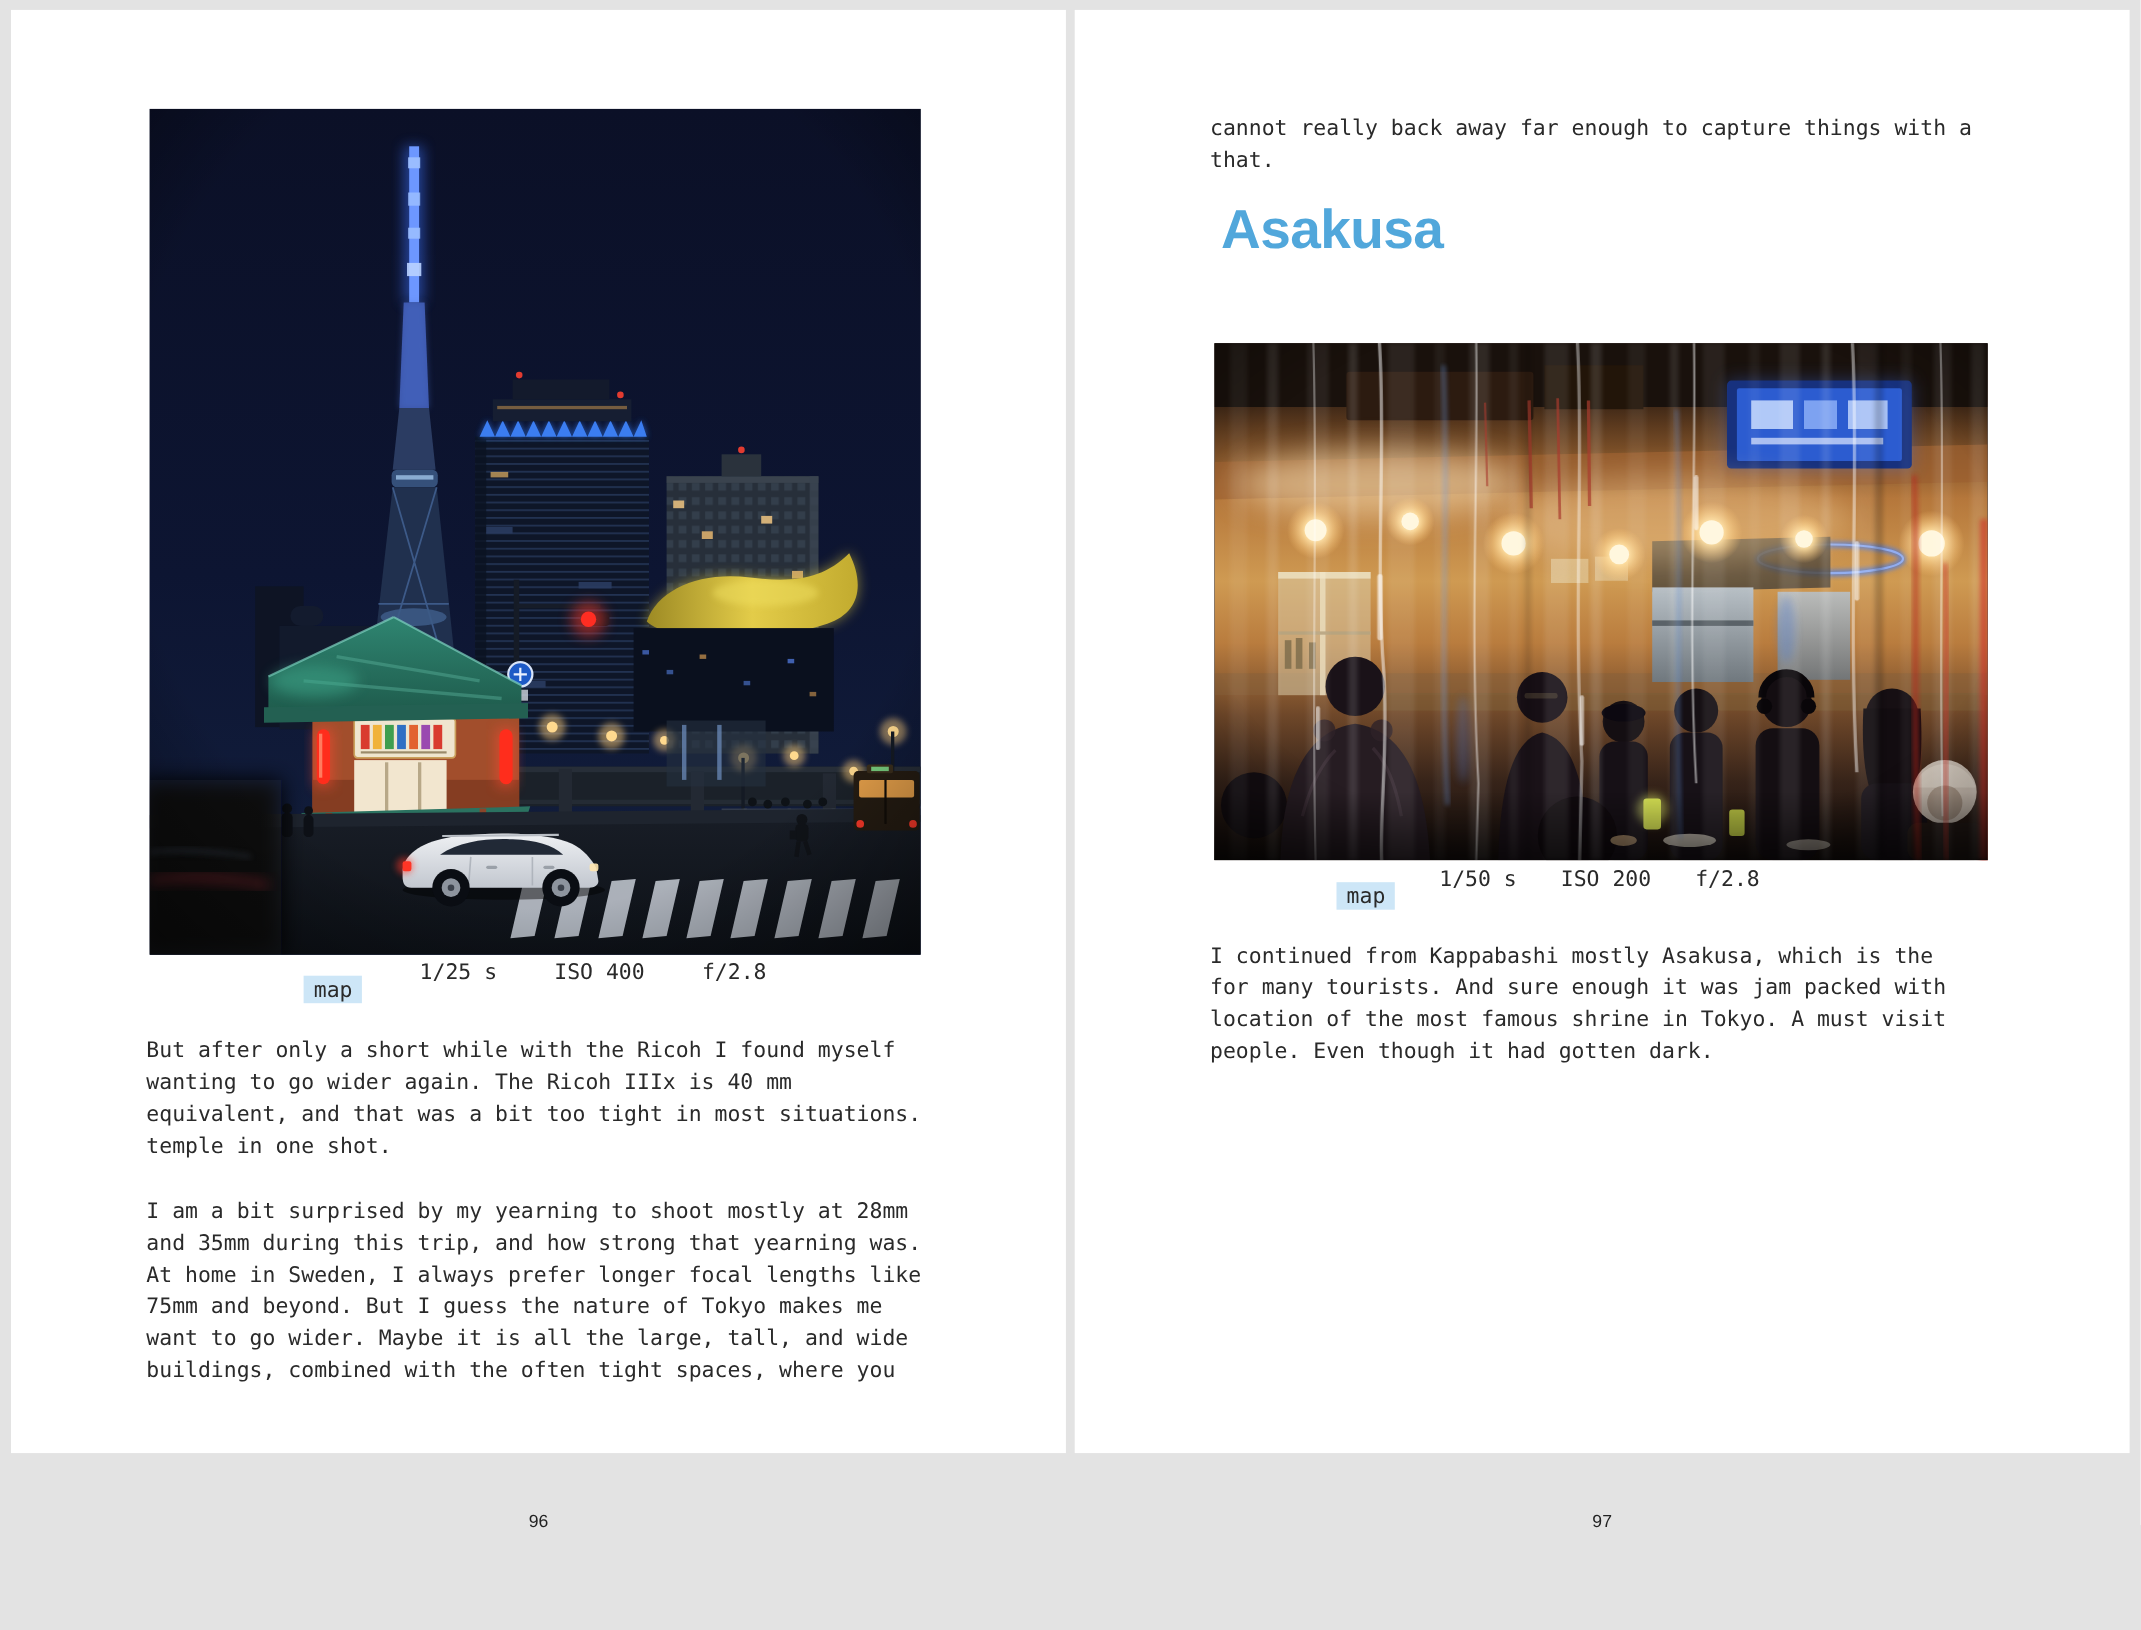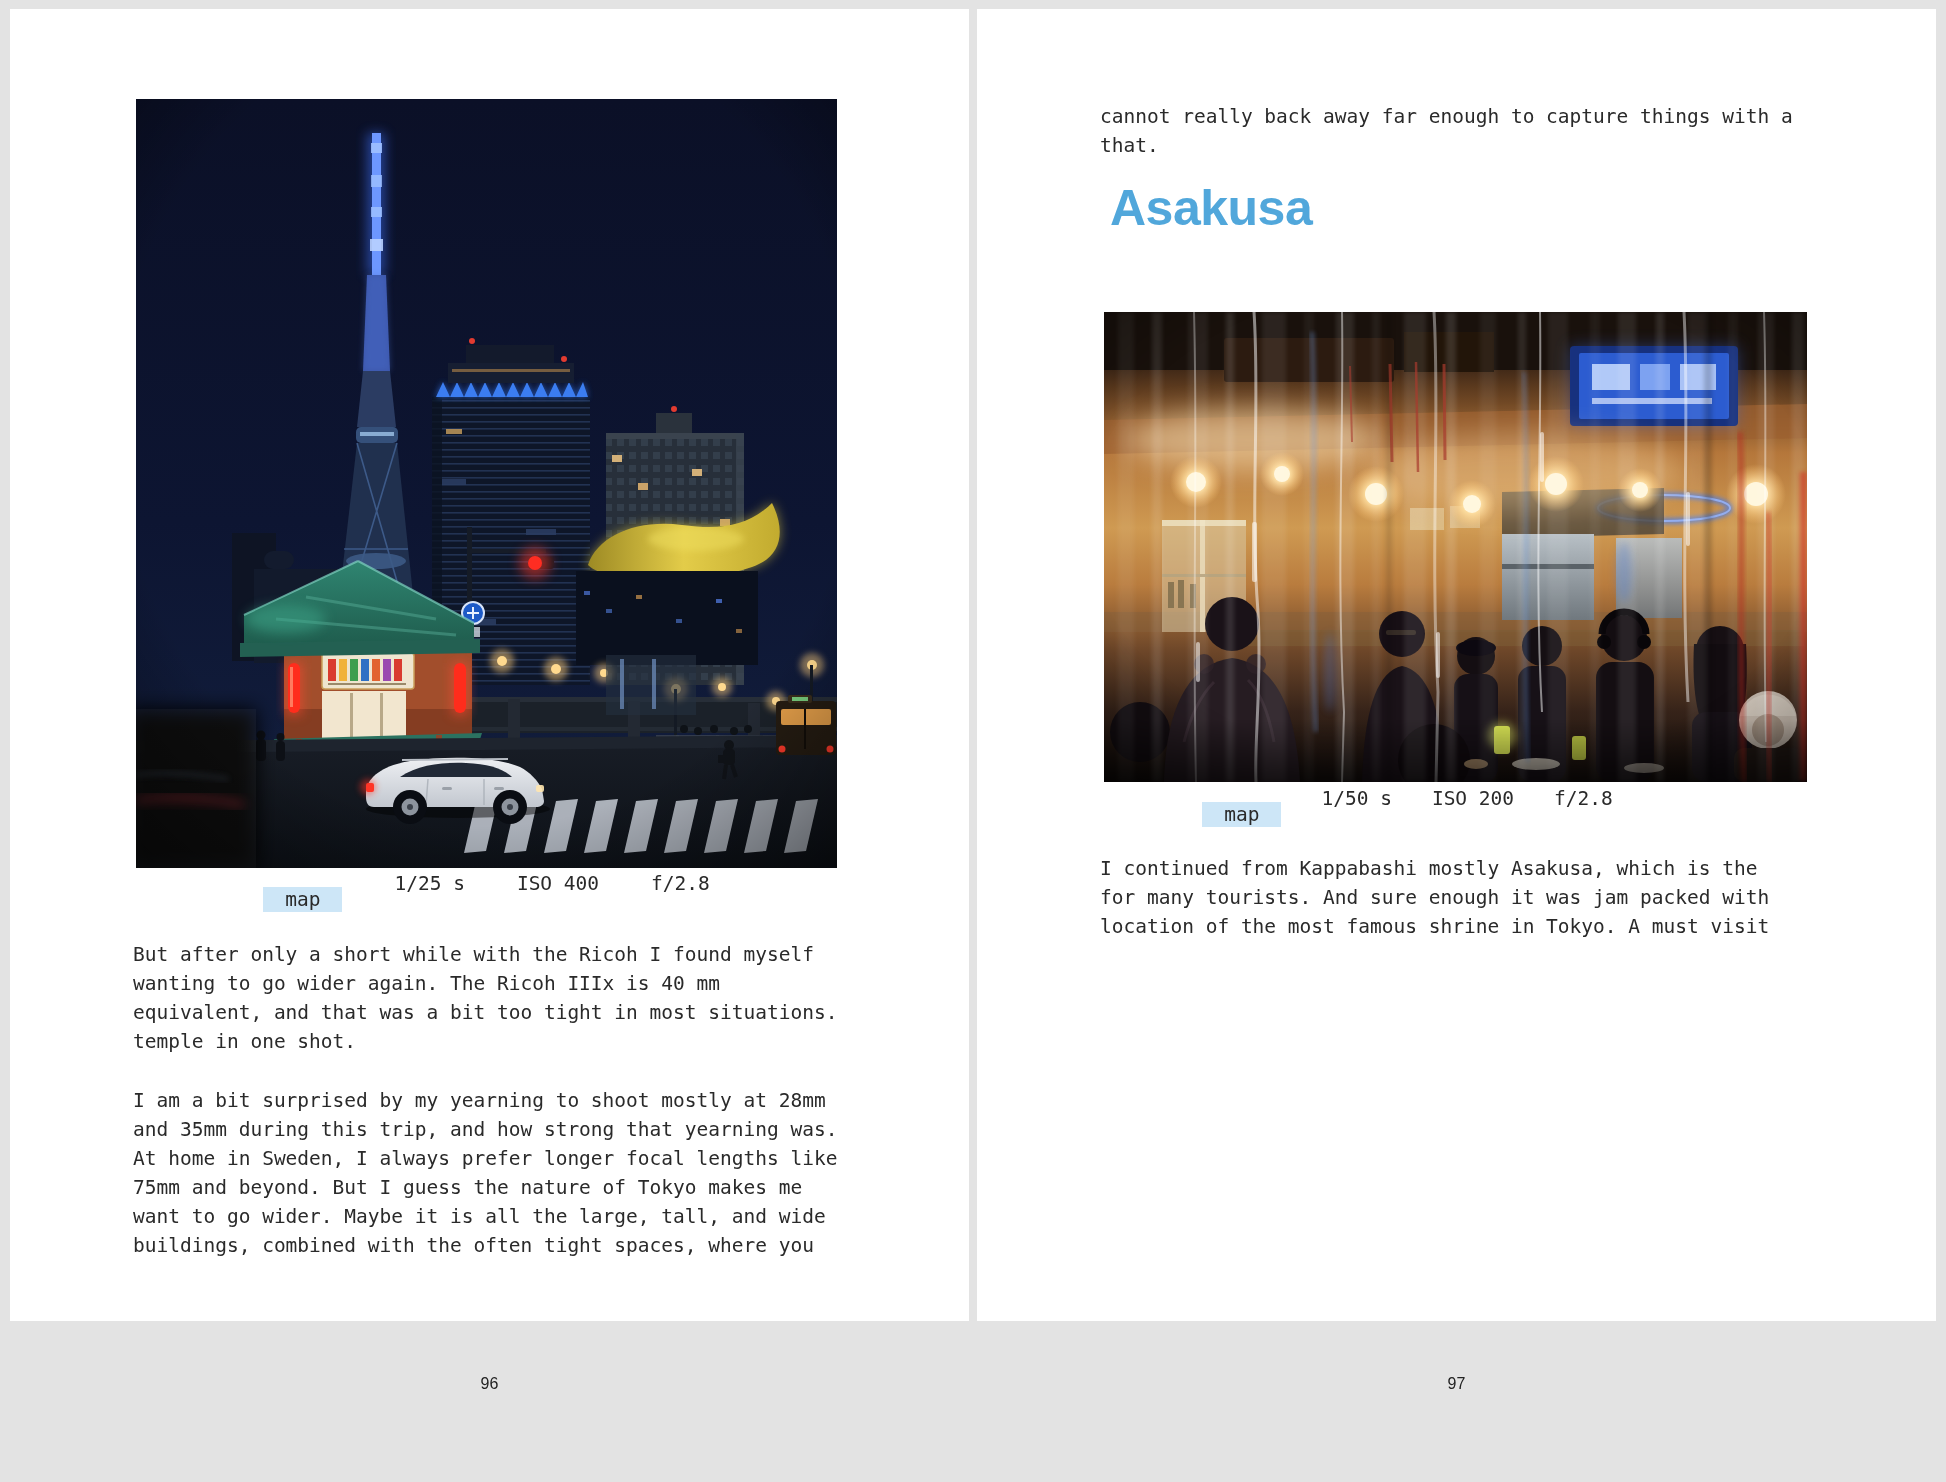--- a/index.html
+++ b/index.html
@@ -7,21 +7,21 @@
           font-family:"DejaVu Sans Mono","Liberation Mono",monospace;color:#2a2a2a;}
   .page{position:absolute;top:9px;width:959px;height:1312px;background:#ffffff;}
   .page-left{left:10px;}
   .page-right{left:977px;}
   .photo{position:absolute;overflow:hidden;background:#0b1027;}
   .photo svg{display:block;}
   .caption{position:absolute;display:flex;justify-content:center;align-items:center;
            height:30px;font-size:19.5px;color:#2a2a2a;}
   .caption-left{left:126px;top:859px;width:701px;column-gap:52px;}
   .caption-right{left:127px;top:774px;width:703px;column-gap:40px;transform:translateX(-48px);}
-  .map-link{background:#cde6f7;padding:1px 22px;cursor:pointer;margin-top:32px;}
+  .map-link{background:#cde6f7;padding:1px 9px;cursor:pointer;margin-top:32px;}
   .bodytext{position:absolute;font-size:19.5px;line-height:29px;}
   .line{white-space:pre;height:29px;}
   .para2{margin-top:30px;}
   .body-left{left:123px;top:931px;}
   .intro-right{left:123px;top:93px;}
   .body-right{left:123px;top:845px;}
   .heading{position:absolute;left:121px;top:174px;line-height:50px;
            font-family:"Liberation Sans","DejaVu Sans",sans-serif;font-weight:bold;
            font-size:50px;letter-spacing:-0.5px;color:#51a7db;margin-left:12px;}
   .pageno{position:absolute;left:0;top:1366px;width:100%;text-align:center;
@@ -511,19 +511,20 @@
       <span>1/50 s</span>
       <span>ISO 200</span>
       <span>f/2.8</span>
     </div>
 
     <div class="bodytext body-right">
       <div class="para">
         <div class="line">I continued from Kappabashi mostly Asakusa, which is the</div>
         <div class="line">for many tourists. And sure enough it was jam packed with</div>
         <div class="line">location of the most famous shrine in Tokyo. A must visit</div>
+        <div class="line">people. Even though it had gotten dark.</div>
       </div>
     </div>
 
     <div class="pageno">97</div>
   </div>
 
 </div>
 
 </body></html>

